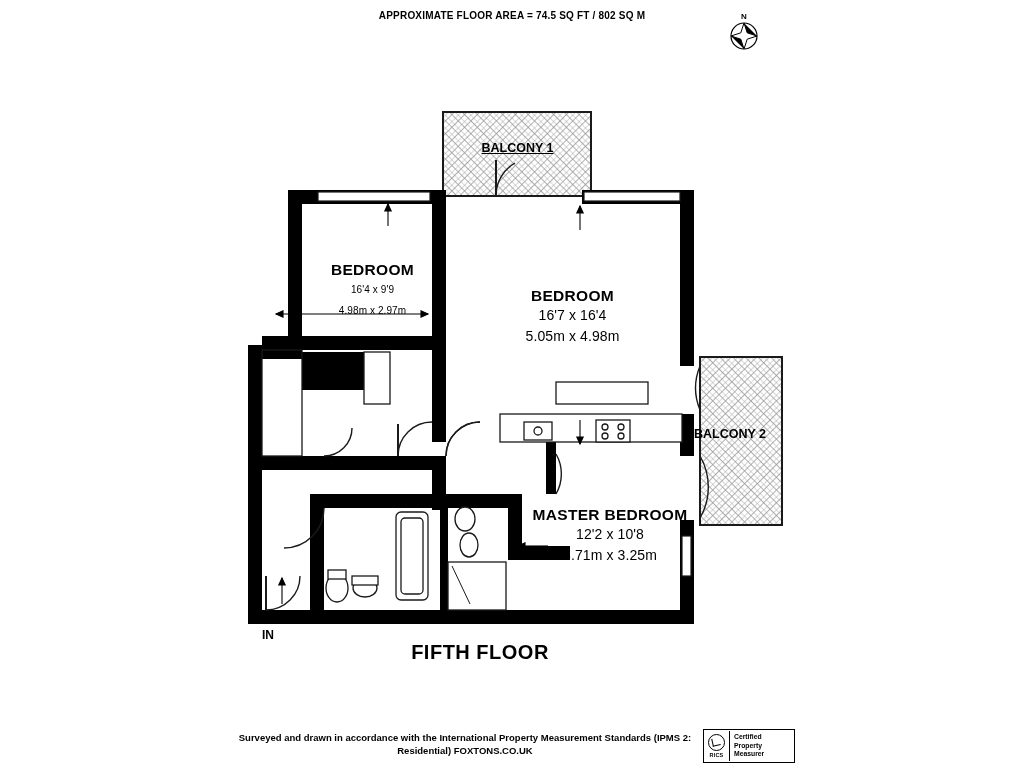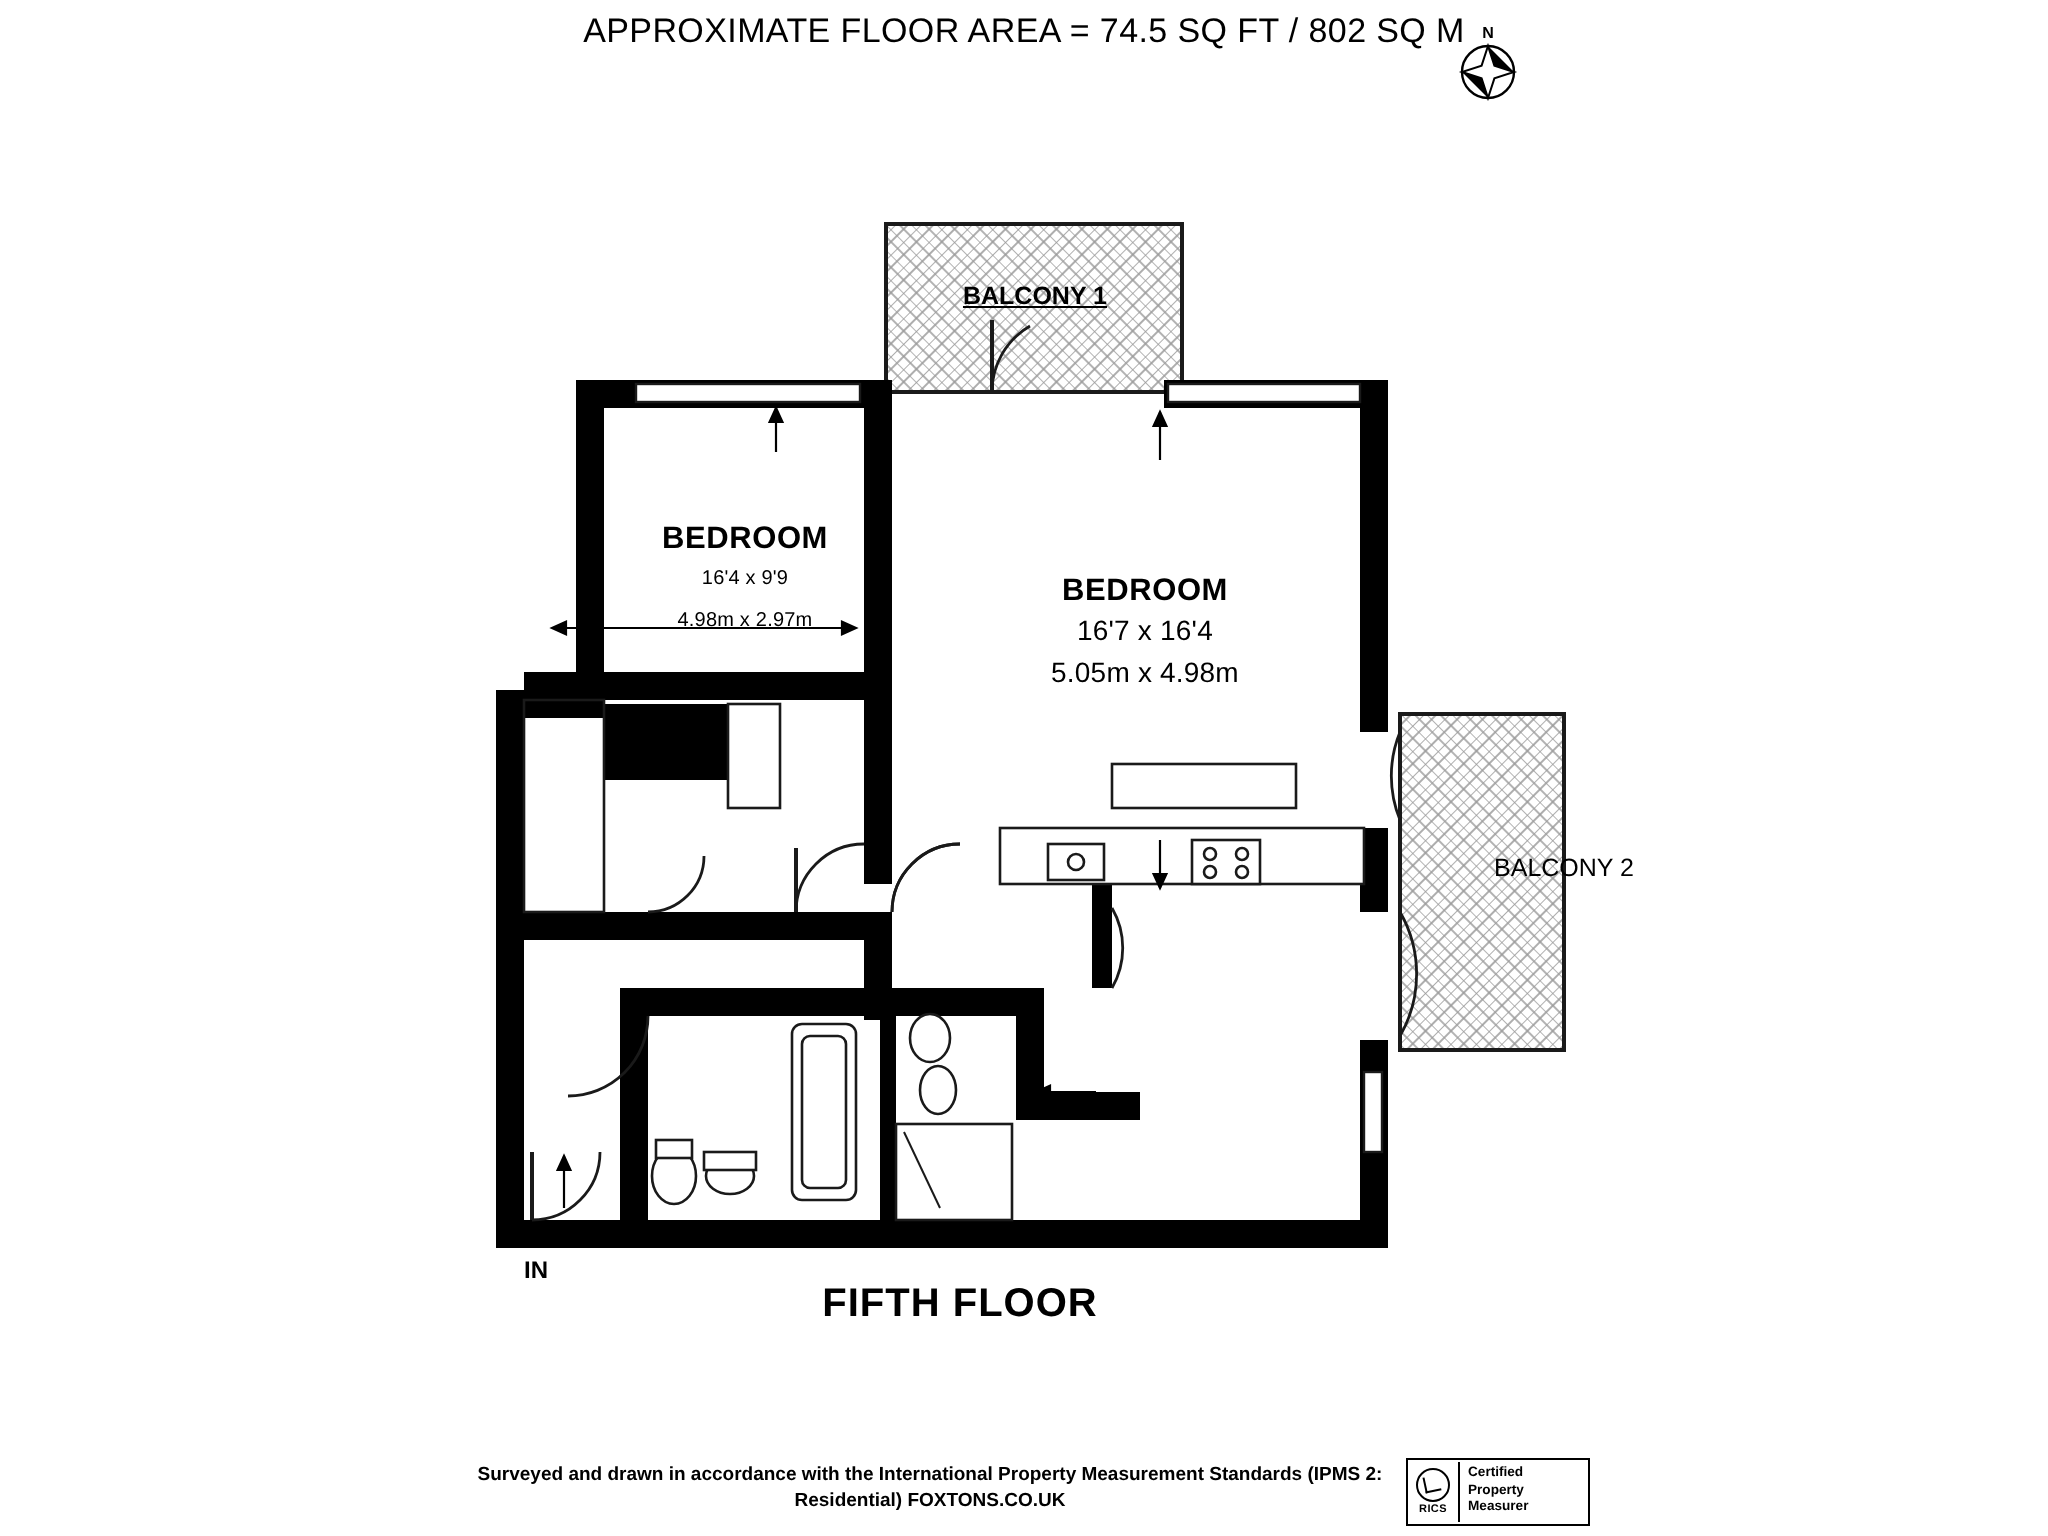--- a/index.html
+++ b/index.html
@@ -19,22 +19,22 @@
     position: absolute;
     inset: 0;
   }
   
   .header {
     position: absolute;
     top: 8px;
     left: 0;
     width: 1024px;
     text-align: center;
-    font-size: 17px;
-    font-weight: normal;
+    font-size: 10px;
+    font-weight: bold;
     line-height: 15px;
     letter-spacing: 0.2px;
   }
   
   .compass {
     position: absolute;
     left: 726px;
     top: 12px;
     width: 36px;
     height: 42px;
@@ -73,21 +73,21 @@
 
   .room-bedroom2 { left: 470px; top: 287px; width: 205px; font-size: 15px; }
   .room-bedroom2 .name { font-size: 15.5px; }
   .room-bedroom2 .dim { font-size: 14px; line-height: 21px; }
 
   .room-master { left: 500px; top: 506px; width: 220px; font-size: 15px; }
   .room-master .name { font-size: 15.5px; }
   .room-master .dim { font-size: 14px; line-height: 21px; }
 
   .room-balcony1 { left: 440px; top: 141px; width: 155px; font-size: 12.5px; font-weight: bold; text-decoration: underline; }
-  .room-balcony2 { left: 736px; top: 427px; width: 92px; font-size: 12.5px; font-weight: normal; }
+  .room-balcony2 { left: 684px; top: 427px; width: 92px; font-size: 12.5px; font-weight: bold; }
 
   .in-label {
     position: absolute;
     left: 262px;
     top: 628px;
     width: 40px;
     font-size: 12px;
     font-weight: bold;
   }
   .floor-title {
@@ -329,20 +329,25 @@
     <div class="dim">16'4 x 9'9</div>
     <div class="dim">4.98m x 2.97m</div>
   </div>
 
   <div class="lbl room-bedroom2">
     <div class="name">BEDROOM</div>
     <div class="dim">16'7 x 16'4</div>
     <div class="dim">5.05m x 4.98m</div>
   </div>
 
+  <div class="lbl room-master">
+    <div class="name">MASTER BEDROOM</div>
+    <div class="dim">12'2 x 10'8</div>
+    <div class="dim">3.71m x 3.25m</div>
+  </div>
 
   <div class="lbl room-balcony1">BALCONY 1</div>
   <div class="lbl room-balcony2">BALCONY 2</div>
 
   <div class="in-label">IN</div>
 
   <div class="floor-title">FIFTH FLOOR</div>
 
   <div class="footer">
     <div>Surveyed and drawn in accordance with the International Property Measurement Standards (IPMS 2:</div>

